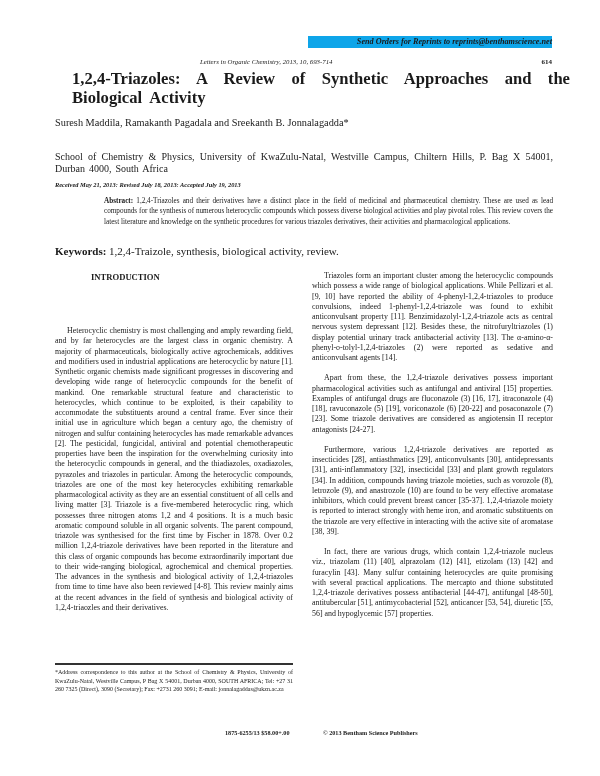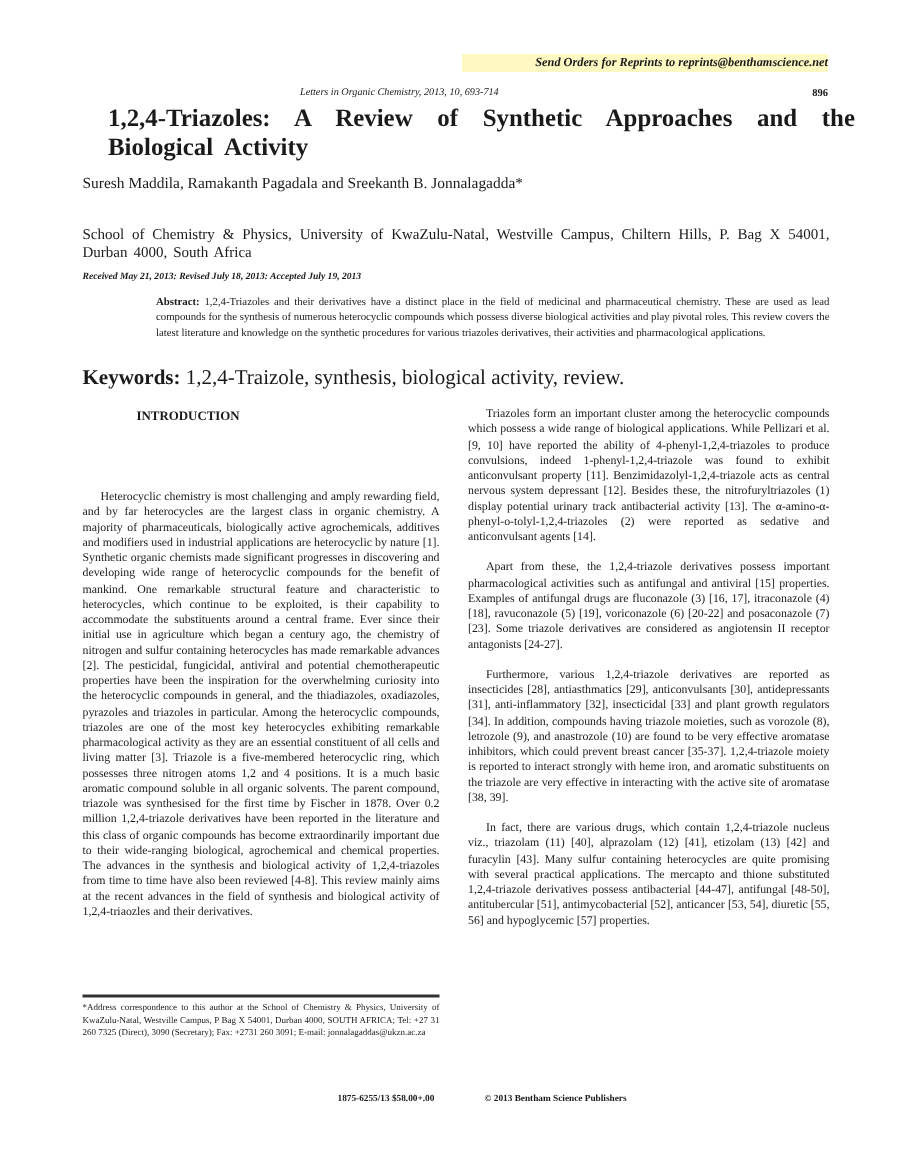--- a/index.html
+++ b/index.html
@@ -1,48 +1,48 @@
 <!DOCTYPE html>
 <html><head>
   <meta charset="utf-8">
   <style>
     html, body { margin: 0; padding: 0; background: #ffffff; }
     body { width: 600px; height: 776px; position: relative; overflow: hidden;
       font-family: "Liberation Serif", "DejaVu Serif", serif; color: #1a1a1a; }
     .abs { position: absolute; }
-    .reprint { left: 308px; top: 36px; width: 244px; height: 12px; background: #fef9c3;
+    .reprint { left: 308px; top: 36px; width: 244px; height: 12px; background: #0ea5e9;
       font-size: 8.2px; font-weight: bold; font-style: italic; text-align: right; line-height: 12px;
       padding-right: 0; white-space: nowrap; }
     .journal { left: 200px; top: 58px; font-size: 6.8px; font-style: italic; white-space: nowrap; }
     .pageno { left: 530px; top: 58px; width: 22px; text-align: right; font-size: 7px; font-weight: bold; }
     .title { left: 72px; top: 69px; width: 498px; font-size: 16.6px; font-weight: bold; line-height: 19px;
       text-align: justify; text-align-last: left; word-spacing: 4px; }
     .authors { left: 55px; top: 117px; font-size: 10.3px; white-space: nowrap; }
     .affil { left: 55px; top: 151px; width: 498px; font-size: 10px; line-height: 12px;
       text-align: justify; word-spacing: 1.5px; }
     .dates { left: 55px; top: 181px; font-size: 6.4px; font-style: italic; font-weight: bold; white-space: nowrap; }
     .abstract { left: 104px; top: 196px; width: 449px; font-size: 7.2px; line-height: 10.3px; text-align: justify; }
     .abstract b { font-weight: bold; margin-top: 35px; }
-    .keywords { left: 55px; top: 245px; font-size: 14px; white-space: nowrap; }
+    .keywords { left: 55px; top: 245px; font-size: 11px; white-space: nowrap; }
     .col { font-size: 7.9px; line-height: 10.25px; text-align: justify; font-family: Liberation Serif, serif; }
     .col-left { left: 55px; width: 238px; margin-top: 40px; }
     .col-right { left: 312px; width: 241px; }
     .heading { left: 55px; top: 272px; font-size: 8.6px; font-weight: bold; margin-left: 36px; }
     p.para { margin: 0; text-indent: 12px; }
     .hr { left: 55px; top: 663px; width: 238px; height: 2px; background: #333; }
     .footnote { left: 55px; top: 668px; width: 238px; font-size: 6px; line-height: 8.6px; text-align: justify; }
     .footer-issn { left: 225px; top: 729px; font-size: 6.2px; font-weight: bold; white-space: nowrap; }
     .footer-copy { left: 323px; top: 729px; font-size: 6.2px; font-weight: bold; white-space: nowrap; }
   </style>
 </head>
 <body>
 
 <div class="abs reprint">Send Orders for Reprints to reprints@benthamscience.net</div>
 <div class="abs journal">Letters in Organic Chemistry, 2013, 10, 693-714</div>
-<div class="abs pageno">896</div>
+<div class="abs pageno">614</div>
 
 <div class="abs title">1,2,4-Triazoles: A Review of Synthetic Approaches and the Biological Activity</div>
 <div class="abs authors">Suresh Maddila, Ramakanth Pagadala and Sreekanth B. Jonnalagadda*</div>
 <div class="abs affil">School of Chemistry &amp; Physics, University of KwaZulu-Natal, Westville Campus, Chiltern Hills, P. Bag X 54001, Durban 4000, South Africa</div>
 <div class="abs dates">Received May 21, 2013: Revised July 18, 2013: Accepted July 19, 2013</div>
 
 <div class="abs abstract">
   <b>Abstract:</b>
   <span>1,2,4-Triazoles and their derivatives have a distinct place in the field of medicinal and pharmaceutical chemistry. These are used as lead compounds for the synthesis of numerous heterocyclic compounds which possess diverse biological activities and play pivotal roles. This review covers the latest literature and knowledge on the synthetic procedures for various triazoles derivatives, their activities and pharmacological applications.</span>
 </div>

